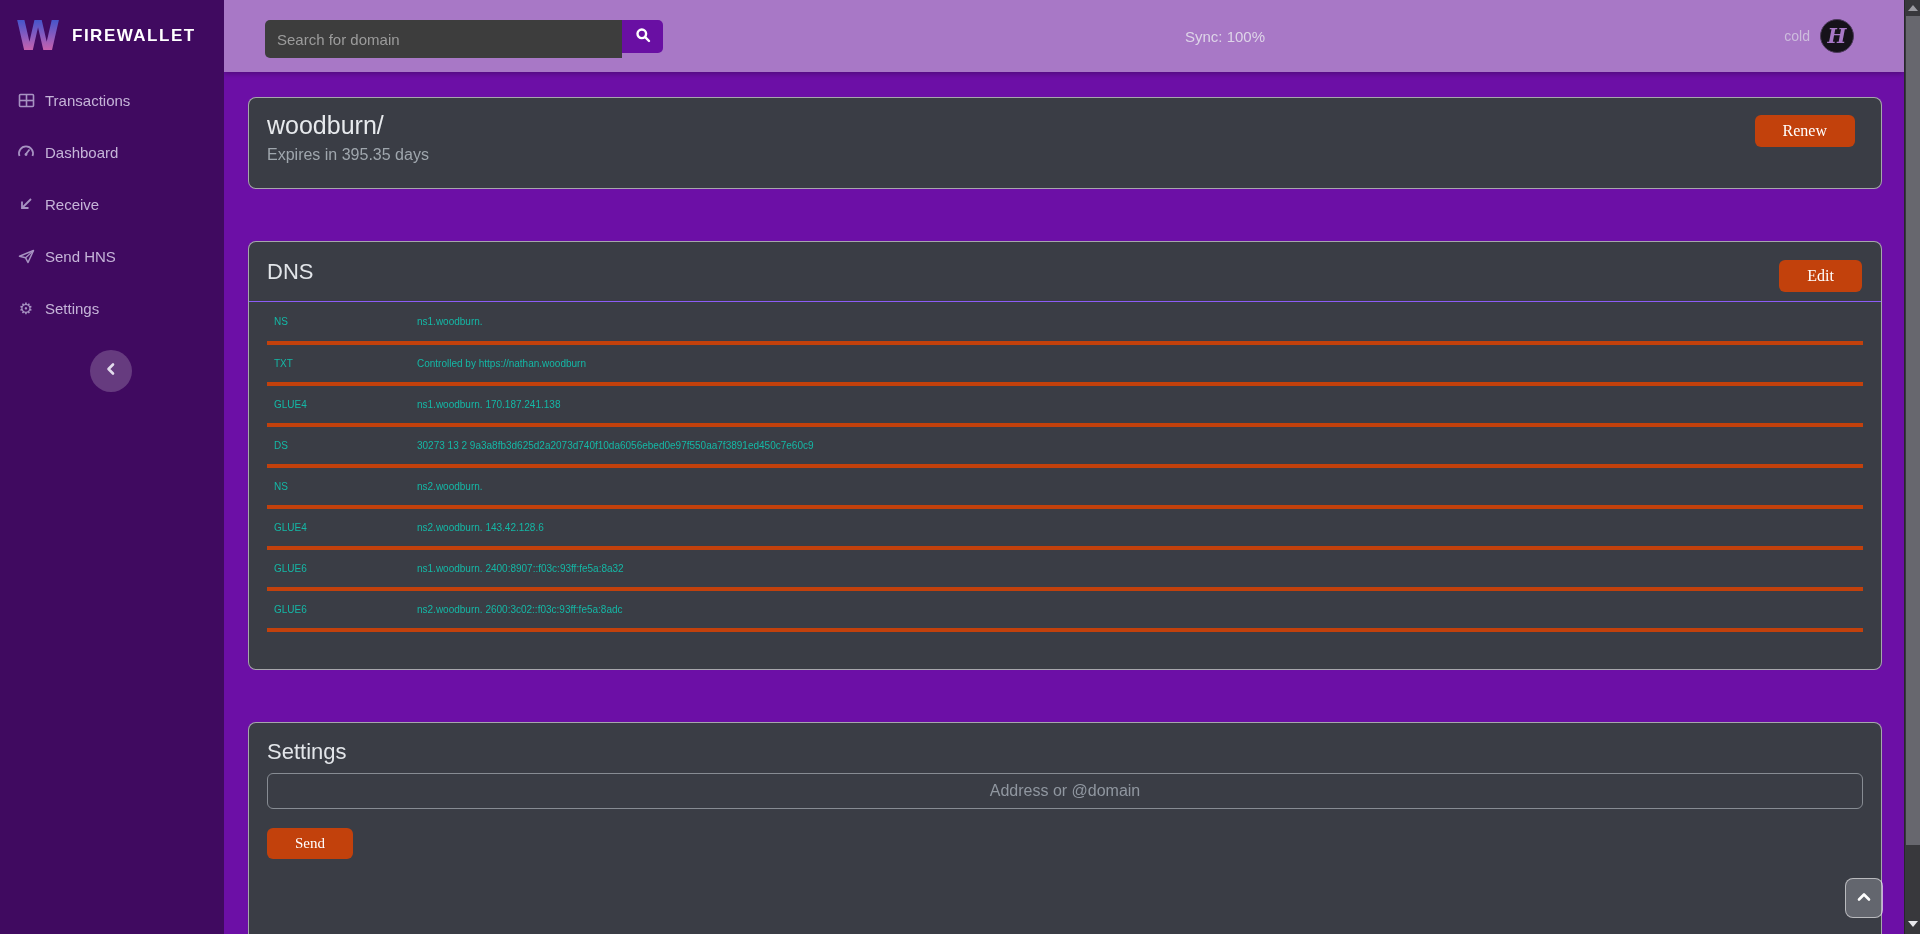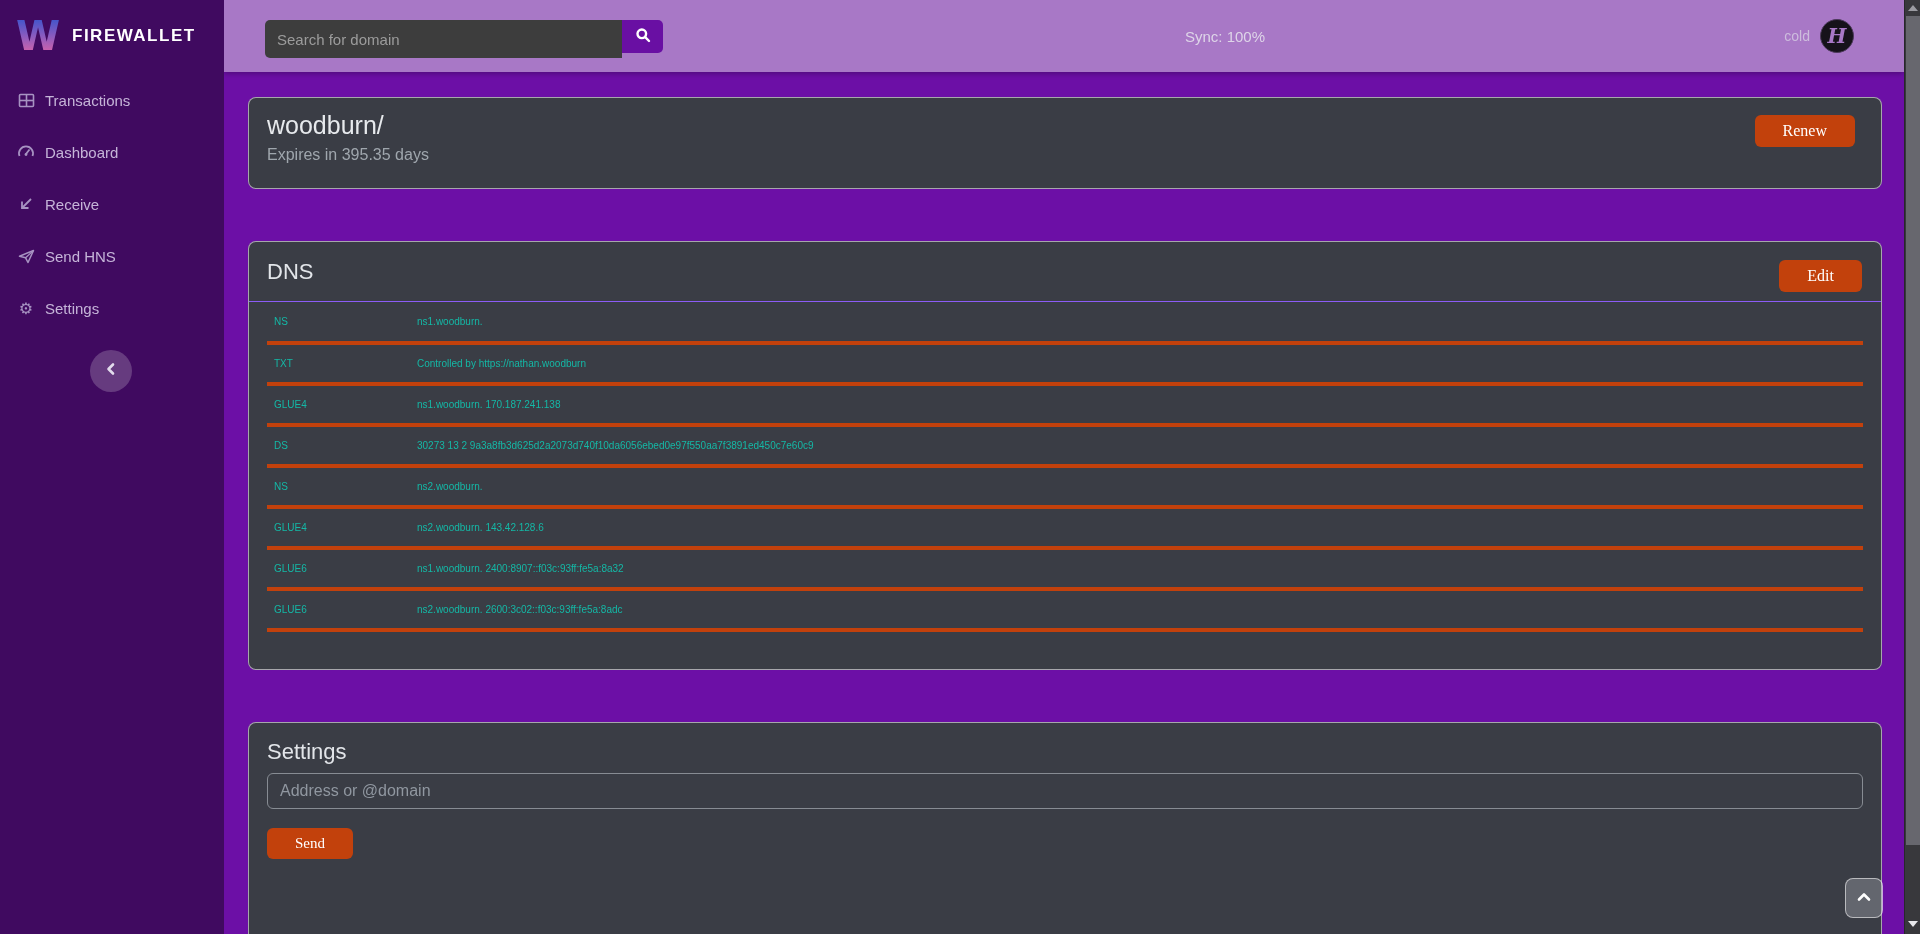--- a/index.html
+++ b/index.html
@@ -98,21 +98,21 @@
     color:#14b8a6; font-size:10px; padding:0 8px 0 8px; vertical-align:middle;
   }
   .dns-table { margin:0 18px; width:calc(100% - 36px); }
   .dns-table td.rec-type { width:142px; padding-left:7px; }
 
   .transfer-card { height:340px; padding:16px 18px; }
   .send-to-label { color:#ccd0d5; font-size:15px; margin-top:30px; }
   .transfer-input {
     margin-top:8px; width:100%; height:36px; background:transparent;
     border:1px solid #878c93; border-radius:6px; color:#e4e7ea; font-size:16px;
-    padding:16px 12px; outline:none; font-family:"Liberation Sans", sans-serif;
+    padding:16px 12px; outline:none; font-family:"Liberation Sans", sans-serif;text-align:center;
   }
   .transfer-input::placeholder { color:#9097a0; }
   .send-btn { margin-top:19px; font-size:15px; }
 
   
   .scroll-top-btn {
     position:absolute; left:1845px; top:878px; width:38px; height:40px;
     border-radius:8px; background:rgba(210,210,220,0.28);
     border:1px solid rgba(255,255,255,0.55);
     display:flex; align-items:center; justify-content:center;

